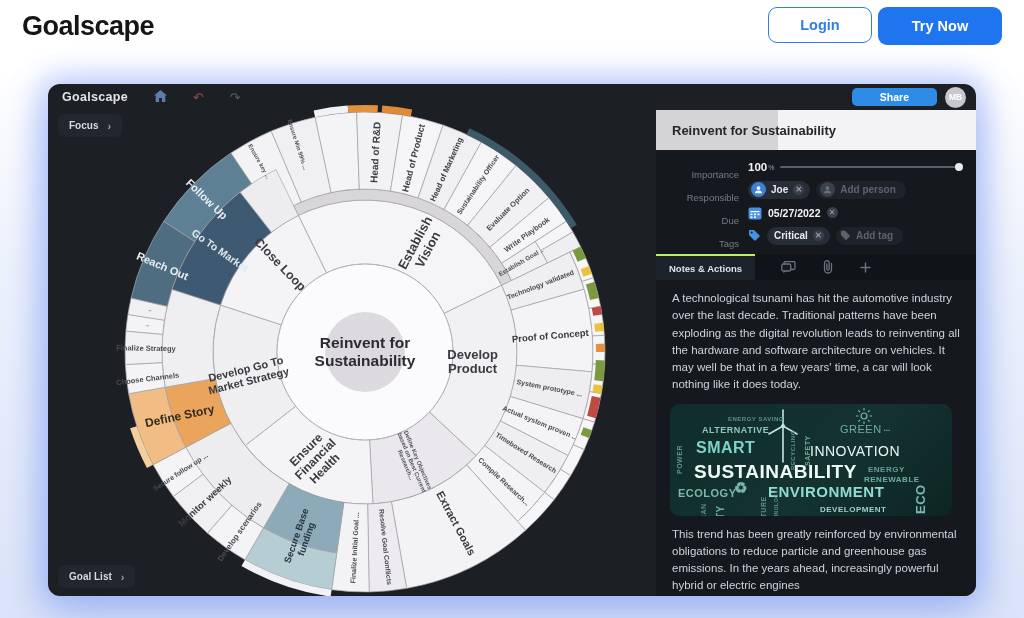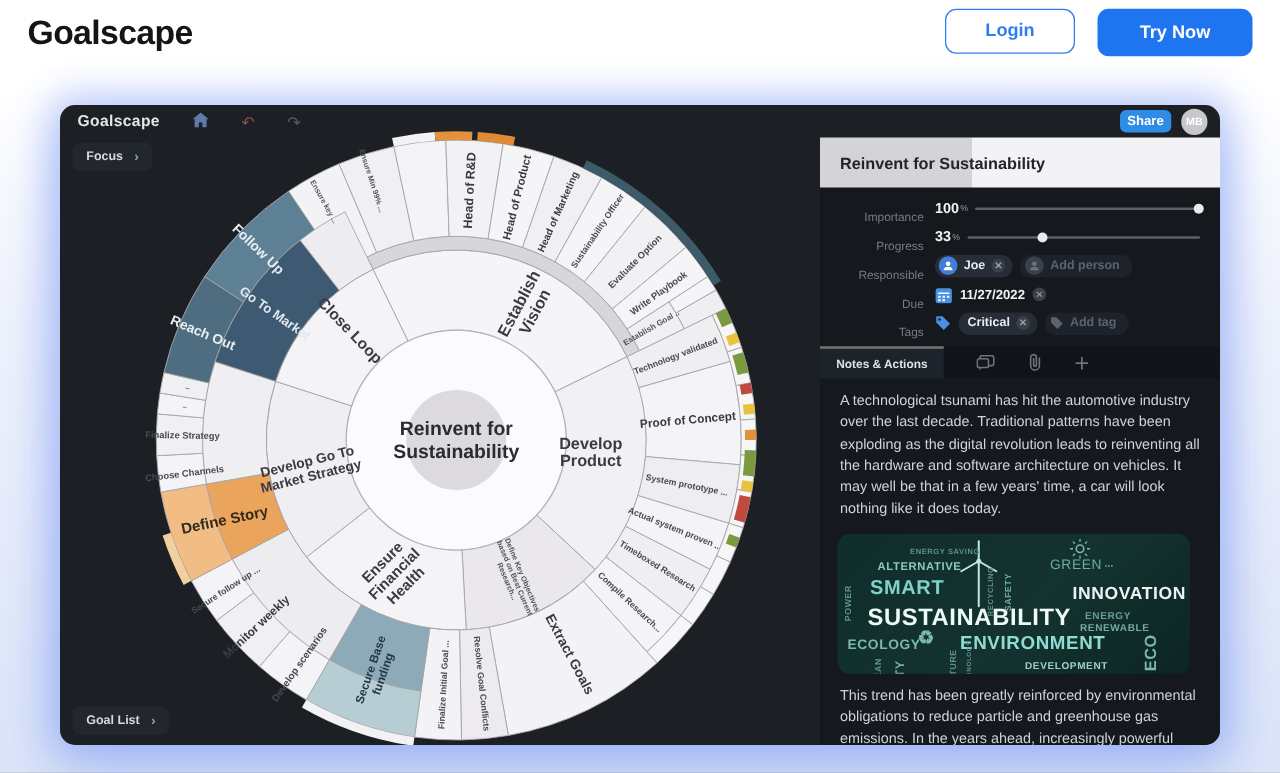--- a/index.html
+++ b/index.html
@@ -10,37 +10,37 @@
   
   .nav { height:52px; display:flex; align-items:center; padding:0 22px; background:#fff; }
   .logo { font-size:27px; font-weight:700; color:#151517; letter-spacing:-.5px; }
   .menu { display:flex; gap:40px; margin-left:150px; align-items:center; }
   .menu-item { position:relative; font-size:14.5px; font-weight:600; color:#24262b; cursor:pointer;
     display:flex; align-items:center; gap:6px; padding:6px 0 10px; }
   .menu-item.active::after { content:""; position:absolute; left:-8px; right:-8px; bottom:-2px;
     height:3px; border-radius:2px; background:#2e7ef0; }
   .caret { width:8px; height:8px; border-right:1.6px solid #24262b; border-bottom:1.6px solid #24262b;
     transform:rotate(45deg) translateY(-2px); display:inline-block; }
-  .nav-actions { margin-left:auto; display:flex; gap:18px; }
+  .nav-actions { margin-left:auto; display:flex; gap:6px; }
   .btn-login { width:104px; height:36px; border:1.8px solid #2e7ef0; background:#fff; color:#2e7ef0;
     font-weight:700; font-size:14.5px; border-radius:9px; cursor:pointer; font-family:inherit; }
   .btn-try { width:124px; height:38px; border:none; background:#1f74f0; color:#fff;
     font-weight:700; font-size:14.5px; border-radius:9px; cursor:pointer; font-family:inherit; }
 
   
   .device { position:absolute; left:48px; top:84px; width:928px; height:512px; border-radius:12px;
     background:#1c2025; overflow:hidden;
     box-shadow:0 0 28px 8px rgba(132,160,248,.48), 0 16px 46px rgba(100,132,232,.38); }
   .app-header { height:26px; display:flex; align-items:center; padding:0 10px; gap:26px; }
   .app-logo { font-size:12.5px; font-weight:700; color:#e3e5e8; letter-spacing:.3px; margin-left:4px; }
   .hicon { font-size:13px; line-height:1; }
   .home { color:#5d7cab; } .undo { color:#87534b; } .redo { color:#565c64; }
   .app-header-right { margin-left:auto; display:flex; align-items:center; gap:8px; }
   .share-btn { background:#2e8be6; color:#fff; border:none; border-radius:5px; font-size:10.5px;
-    font-weight:700; padding:3px 6px; cursor:pointer; font-family:inherit; }
+    font-weight:700; padding:3px 28px; cursor:pointer; font-family:inherit; }
   .avatar { width:21px; height:21px; border-radius:50%; background:#c7c7cc; color:#fff;
     font-size:8.5px; font-weight:700; display:flex; align-items:center; justify-content:center; }
 
   .corner-btn { position:absolute; background:#22262d; border:none; border-radius:6px; color:#d6dae0;
     font-size:10px; font-weight:700; padding:6px 11px; display:flex; gap:9px; align-items:center;
     cursor:pointer; font-family:inherit;text-align:center; }
   .corner-btn .chev { color:#9aa1ab; font-size:11px; line-height:0; }
   .focus-btn { left:10px; top:30px; }
   .goallist-btn { left:10px; bottom:8px; }
 
@@ -65,21 +65,21 @@
   .pill.ghost { background:#1e232b; color:#5c636c; font-weight:600; padding:0 10px 0 4px; }
   .chip-x { width:11px; height:11px; border-radius:50%; background:#3a4049; color:#9aa1aa; font-size:8px;
     display:flex; align-items:center; justify-content:center; cursor:pointer; }
   .mini-av { width:15px; height:15px; border-radius:50%; background:#3f7fd9; display:flex;
     align-items:center; justify-content:center; flex:none; }
   .mini-av.gray { background:#3a414b; }
   .gap6 { display:flex; gap:6px; align-items:center; }
   .color-dot { width:14px; height:14px; border-radius:50%; background:#3a414b; flex:none; }
 
   .tabs { margin-top:7px; height:26px; background:#101318; display:flex; align-items:center; gap:26px; }
-  .tab-active { height:26px; background:#1d232b; border-top:2px solid #737373; color:#dfe3e8;
+  .tab-active { height:26px; background:#1d232b; border-top:2px solid #bef264; color:#dfe3e8;
     font-size:9.5px; font-weight:700; display:flex; align-items:center; padding:0 13px; cursor:pointer; }
   .tab-icon { color:#6c737c; display:flex; cursor:pointer; }
 
   .note { padding:10px 16px 0; font-size:11.5px; line-height:1.5; color:#ced3d9; }
 
   #wordcloud { position:relative; margin:10px 0 0 14px; width:282px; height:112px; border-radius:10px;
     background:linear-gradient(135deg,#0f2d2a 0%,#143330 55%,#0c2523 100%); overflow:hidden; }
   .wc { position:absolute; white-space:nowrap; letter-spacing:.5px; font-weight:600; line-height:1; }
 </style>
 </head>
@@ -237,28 +237,20 @@
 
     <div class="rows">
       <div class="row slider-row">
         <span class="row-label">Importance</span>
         <span class="val">100</span>
         <span class="unit">%</span>
         <div class="track">
           <div class="thumb" style="left: calc(100% - 5px);"></div>
         </div>
       </div>
-      <div class="row slider-row">
-        <span class="row-label">Progress</span>
-        <span class="val">33</span>
-        <span class="unit">%</span>
-        <div class="track">
-          <div class="thumb" style="left: calc(33% - 5px);"></div>
-        </div>
-      </div>
 
       <div class="row">
         <span class="row-label">Responsible</span>
         <div class="gap6">
           <span class="pill">
             <span class="mini-av">
               <svg width="9" height="9" viewBox="0 0 10 10">
                   <circle cx="5" cy="3.4" r="2.1" fill="#fff"></circle>
                   <path d="M1 9.2c0-2.2 1.8-3.2 4-3.2s4 1 4 3.2z" fill="#fff"></path>
                 </svg>
@@ -285,21 +277,21 @@
             <svg width="14" height="14" viewBox="0 0 14 14">
                 <rect x="0.5" y="1.5" width="13" height="12" rx="2" fill="#4a90e2"></rect>
                 <rect x="2.5" y="5" width="9" height="1.2" fill="#fff"></rect>
                 <rect x="2.5" y="7.6" width="2" height="1.6" fill="#fff"></rect>
                 <rect x="6" y="7.6" width="2" height="1.6" fill="#fff"></rect>
                 <rect x="9.5" y="7.6" width="2" height="1.6" fill="#fff"></rect>
                 <rect x="2.5" y="10.4" width="2" height="1.6" fill="#fff"></rect>
                 <rect x="6" y="10.4" width="2" height="1.6" fill="#fff"></rect>
               </svg>
           </span>
-          <span class="val" style="font-size:10.5px;">11/27/2022</span>
+          <span class="val" style="font-size:10.5px;">05/27/2022</span>
           <span class="chip-x">✕</span>
         </div>
       </div>
 
       <div class="row">
         <span class="row-label">Tags</span>
         <div class="gap6">
           <span style="display:flex;">
             <svg width="13" height="13" viewBox="0 0 13 13">
                 <path d="M1 1h5l6 6-5 5-6-6z" fill="#4a90e2"></path>
@@ -358,21 +350,21 @@
         <circle cx="8" cy="8" r="3" fill="none" stroke="#7ab8b0" stroke-width="1.2"></circle>
         <g stroke="#7ab8b0" stroke-width="1.1">
             <path d="M8 0v2.4M8 13.6V16M0 8h2.4M13.6 8H16M2.3 2.3l1.7 1.7M12 12l1.7 1.7M13.7 2.3L12 4M4 12l-1.7 1.7"></path>
           </g>
       </svg>
     <span class="wc" style="left: 58px; top: 12px; font-size: 6px; color: rgb(95, 147, 141);">ENERGY SAVING</span>
         <span class="wc" style="left: 32px; top: 22px; font-size: 9px; color: rgb(140, 199, 191); font-weight: 700;">ALTERNATIVE</span>
         <span class="wc" style="left: 170px; top: 20px; font-size: 11px; color: rgb(111, 172, 164); font-weight: 400;">GREEN</span>
         <span class="wc" style="left: 214px; top: 24px; font-size: 5px; color: rgb(111, 172, 164);">▪▪▪</span>
         <span class="wc" style="left: 26px; top: 36px; font-size: 16px; color: rgb(127, 210, 200); font-weight: 700;">SMART</span>
-        <span class="wc" style="left: 140px; top: 40px; font-size: 14px; color: rgb(232, 246, 243); font-weight: 700; margin-left: 48px;">INNOVATION</span>
+        <span class="wc" style="left: 140px; top: 40px; font-size: 14px; color: rgb(232, 246, 243); font-weight: 400;">INNOVATION</span>
         <span class="wc" style="left: 24px; top: 58px; font-size: 19px; color: rgb(237, 250, 246); font-weight: 700;">SUSTAINABILITY</span>
         <span class="wc" style="left: 198px; top: 62px; font-size: 8px; color: rgb(103, 157, 151);">ENERGY</span>
         <span class="wc" style="left: 194px; top: 72px; font-size: 8px; color: rgb(111, 172, 164);">RENEWABLE</span>
         <span class="wc" style="left: 8px; top: 84px; font-size: 11px; color: rgb(122, 184, 176); font-weight: 700;">ECOLOGY</span>
         <span class="wc" style="left: 98px; top: 80px; font-size: 15px; color: rgb(143, 220, 210); font-weight: 700;">ENVIRONMENT</span>
         <span class="wc" style="left: 150px; top: 102px; font-size: 8px; color: rgb(159, 208, 201); font-weight: 700;">DEVELOPMENT</span>
         <span class="wc" style="left: 178px; top: 113px; font-size: 7px; color: rgb(95, 147, 141);">PEOPLE</span>
         <span class="wc" style="left: 64px; top: 76px; font-size: 15px; color: rgb(122, 184, 176);">♻</span>
         <span class="wc" style="left: 6px; top: 70px; font-size: 7px; color: rgb(95, 147, 141); transform-origin: 0px 0px; transform: rotate(-90deg);">POWER</span>
         <span class="wc" style="left: 30px; top: 126px; font-size: 7px; color: rgb(95, 147, 141); transform-origin: 0px 0px; transform: rotate(-90deg);">CLEAN</span>

